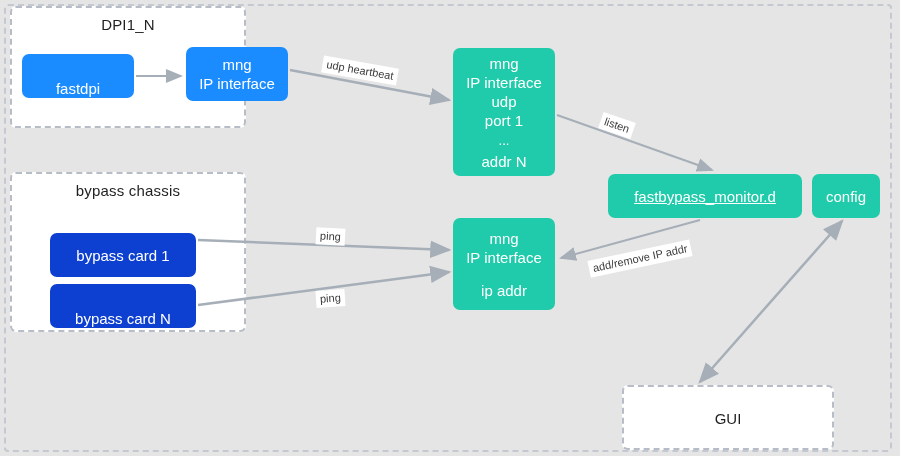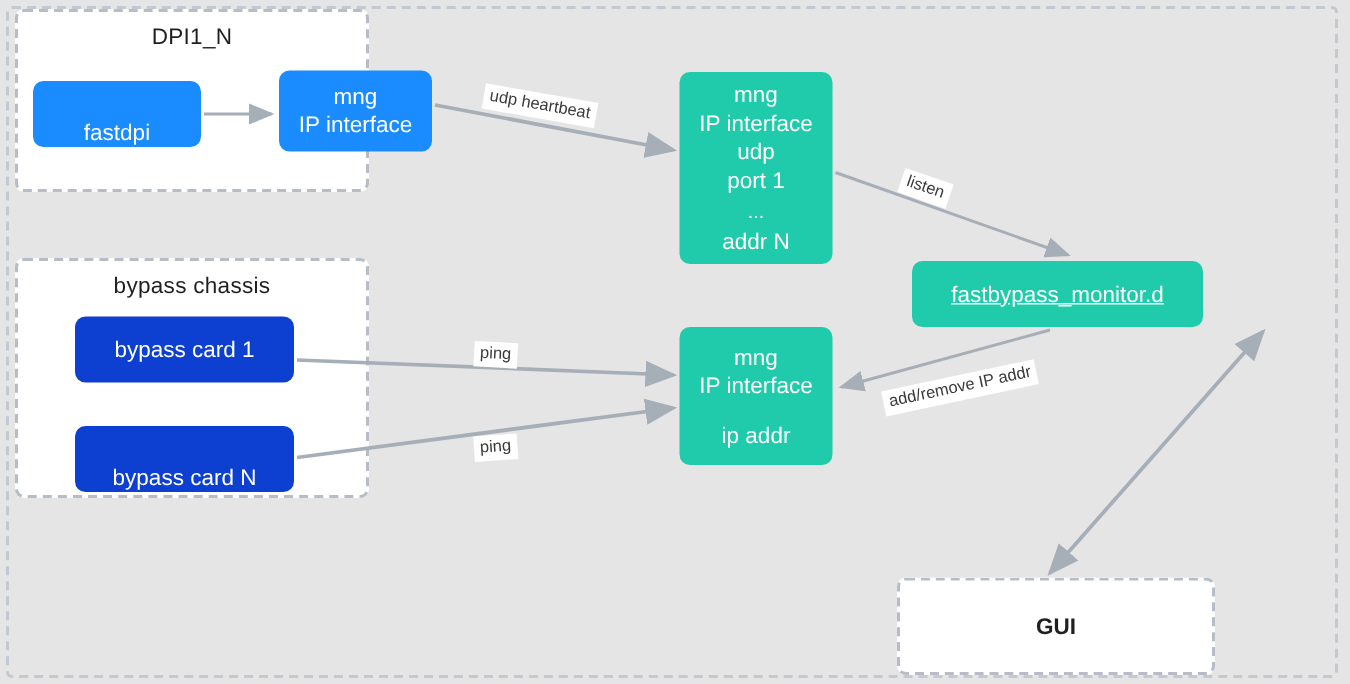--- a/index.html
+++ b/index.html
@@ -26,21 +26,21 @@
   
   #frame{
     position:absolute;left:4px;top:4px;width:888px;height:448px;
     border:2px dashed #c4c9d1;border-radius:4px;box-sizing:border-box;
     background:transparent;
   }
 
   #grp-dpi   {left:10px; top:6px;   width:236px; height:122px;}
   #grp-bypass{left:10px; top:172px; width:236px; height:160px;}
   #grp-npb   {left:500px;top:6px;   width:366px; height:338px;}
-  #grp-gui   {left:598px;top:385px; width:212px; height:65px;font-weight:bold;}
+  #grp-gui   {left:622px;top:385px; width:212px; height:65px;}
 
   
   .node{
     position:absolute;
     display:flex;
     flex-direction:column;
     align-items:center;
     justify-content:center;
     border-radius:7px;
     color:#ffffff;
@@ -52,21 +52,21 @@
   }
   .node .ln{display:block;white-space:nowrap;}
   .node .sp{display:block;height:14px;}
 
   .blue  {background:#1a8cff;}
   .dblue {background:#0d3fd0;}
   .green {background:#1fcbaa;}
 
   #n-fastdpi   {left:22px; top:54px;  width:112px;height:44px;justify-content:flex-end;}
   #n-dpi-mng   {left:186px;top:47px;  width:102px;height:54px;}
-  #n-card1     {left:50px; top:211px; width:146px;height:44px;align-items:center;}
+  #n-card1     {left:50px; top:233px; width:146px;height:44px;align-items:center;}
   #n-cardN     {left:50px; top:284px; width:146px;height:44px;justify-content:flex-end;}
   #n-npb-udp   {left:453px;top:48px;  width:102px;height:128px;}
   #n-npb-ip    {left:453px;top:218px; width:102px;height:92px;}
   #n-monitor   {left:608px;top:174px; width:194px;height:44px;text-decoration:underline;}
   #n-config    {left:812px;top:174px; width:68px; height:44px;}
 
   .gui-label{
     position:absolute;left:0;right:0;top:50%;transform:translateY(-50%);
     text-align:center;color:#1f1f1f;font-size:15px;
   }
@@ -166,20 +166,23 @@
     <span class="ln">mng</span>
     <span class="ln">IP interface</span>
     <span class="sp"></span>
     <span class="ln">ip addr</span>
   </div>
 
   <div class="node green" id="n-monitor">
     <span class="ln">fastbypass_monitor.d</span>
   </div>
 
+  <div class="node green" id="n-config">
+    <span class="ln">config</span>
+  </div>
 
   <div class="elabel" id="lbl-heartbeat">udp heartbeat</div>
   <div class="elabel" id="lbl-listen">listen</div>
   <div class="elabel" id="lbl-ping1">ping</div>
   <div class="elabel" id="lbl-ping2">ping</div>
   <div class="elabel" id="lbl-addr">add/remove IP addr</div>
 
 </div>
 
 </body></html>

